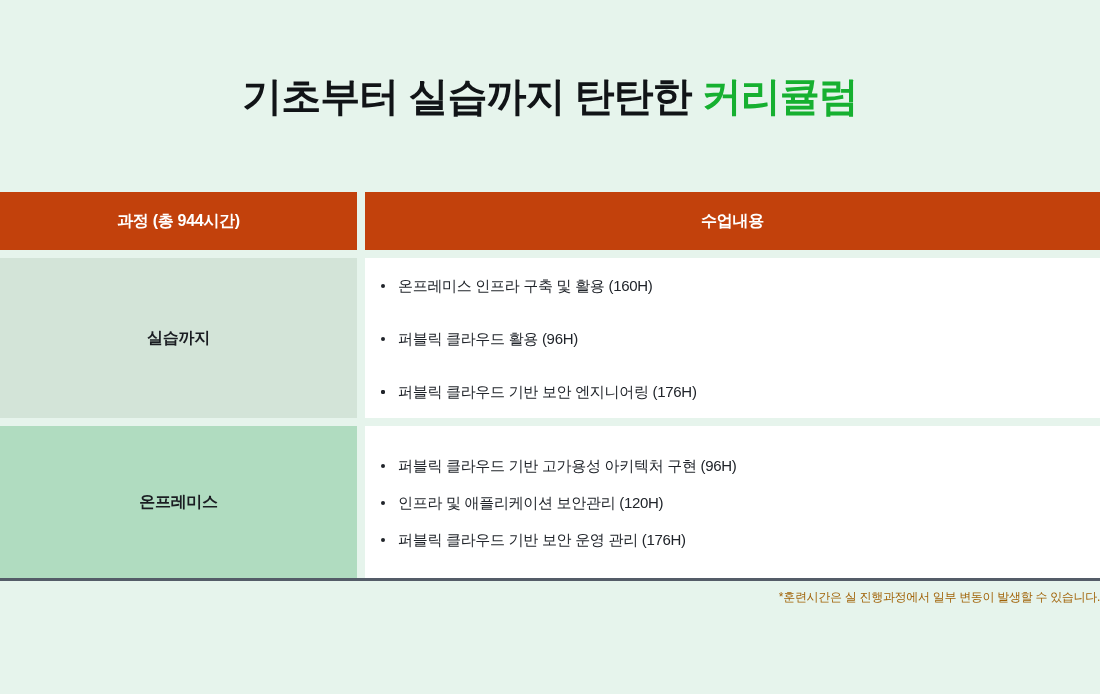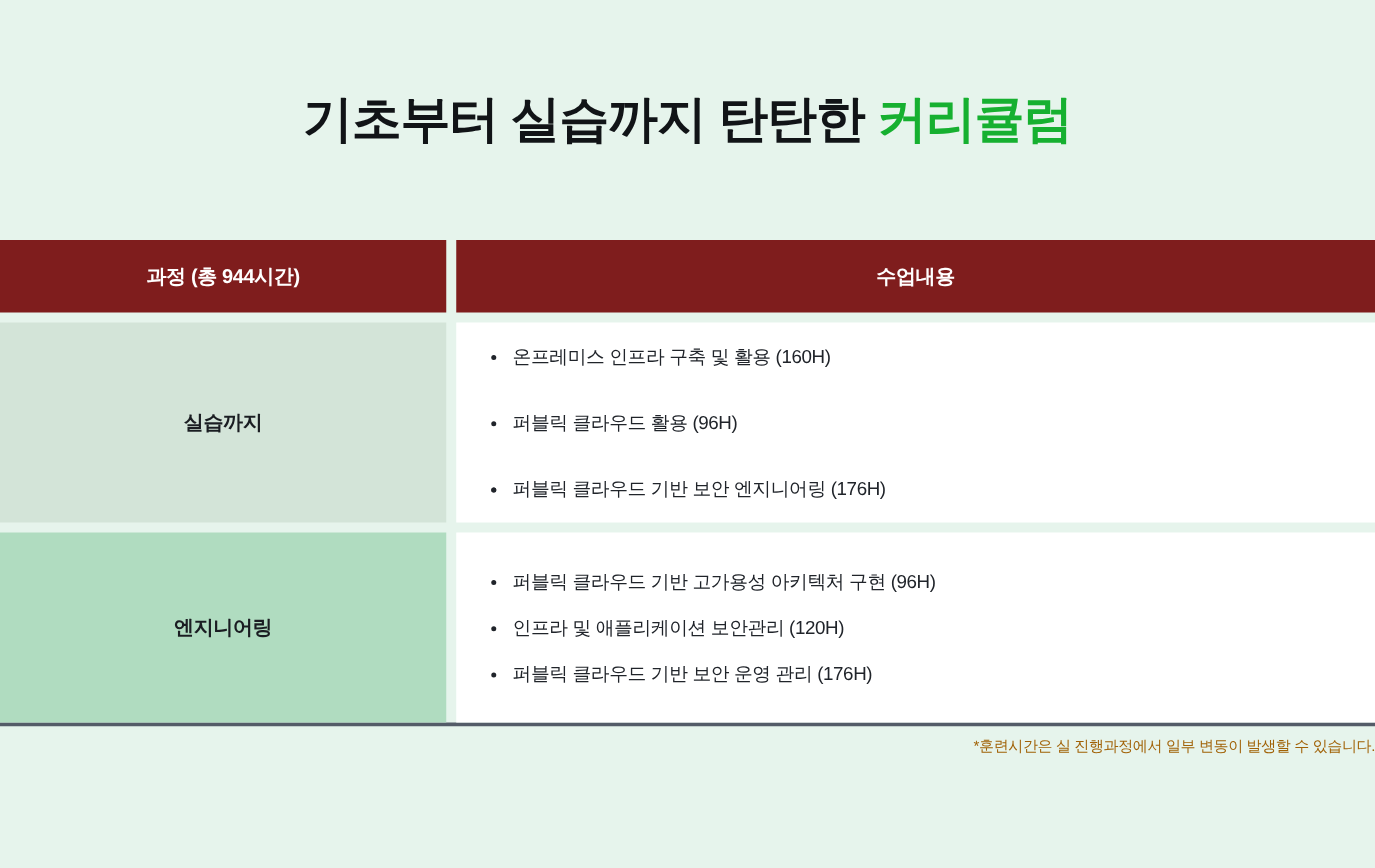--- a/index.html
+++ b/index.html
@@ -66,42 +66,42 @@
     flex: 1 1 auto;
     box-sizing: border-box;
     display: flex;
     flex-direction: column;
     justify-content: center;
   }
 
   
   .head-row .col-left,
   .head-row .col-right {
-    background: #7f1d1d;
+    background: #c2410c;
     height: 58px;
   }
   .head-label {
     color: #ffffff;
     font-size: 16px;
     font-weight: bold;
     letter-spacing: -0.3px;
   }
 
   
   .body-row-1 .col-left {
     background: #d3e4d8;
     min-height: 160px;
   }
   .body-row-2 .col-left {
     background: #b0dcc0;
     min-height: 152px;
   }
   .body-row .col-right {
     background: #ffffff;
-    padding: 18px 0 18px 28px;
+    padding: 18px 0 18px 16px;
   }
   .body-row-1 .col-right { min-height: 160px; }
   .body-row-2 .col-right { min-height: 152px; }
 
   .row-label {
     font-size: 16px;
     font-weight: bold;
     color: #1a1d22;
     letter-spacing: -0.3px;
   }
@@ -178,21 +178,21 @@
         <li><span class="dot"></span><span>온프레미스 인프라 구축 및 활용 (160H)</span></li>
         <li><span class="dot"></span><span>퍼블릭 클라우드 활용 (96H)</span></li>
         <li><span class="dot"></span></li>
         <li><span class="dot"></span><span>퍼블릭 클라우드 기반 보안 엔지니어링 (176H)</span></li>
       </ul>
     </div>
   </div>
 
   <div class="row body-row body-row-2">
     <div class="col-left">
-      <span class="row-label">엔지니어링</span>
+      <span class="row-label">온프레미스</span>
     </div>
     <div class="col-right">
       <ul class="bullets">
         <li><span class="dot"></span><span>퍼블릭 클라우드 기반 고가용성 아키텍처 구현 (96H)</span></li>
         <li><span class="dot"></span><span>인프라 및 애플리케이션 보안관리 (120H)</span></li>
         <li><span class="dot"></span><span>퍼블릭 클라우드 기반 보안 운영 관리 (176H)</span></li>
       </ul>
     </div>
   </div>
 

